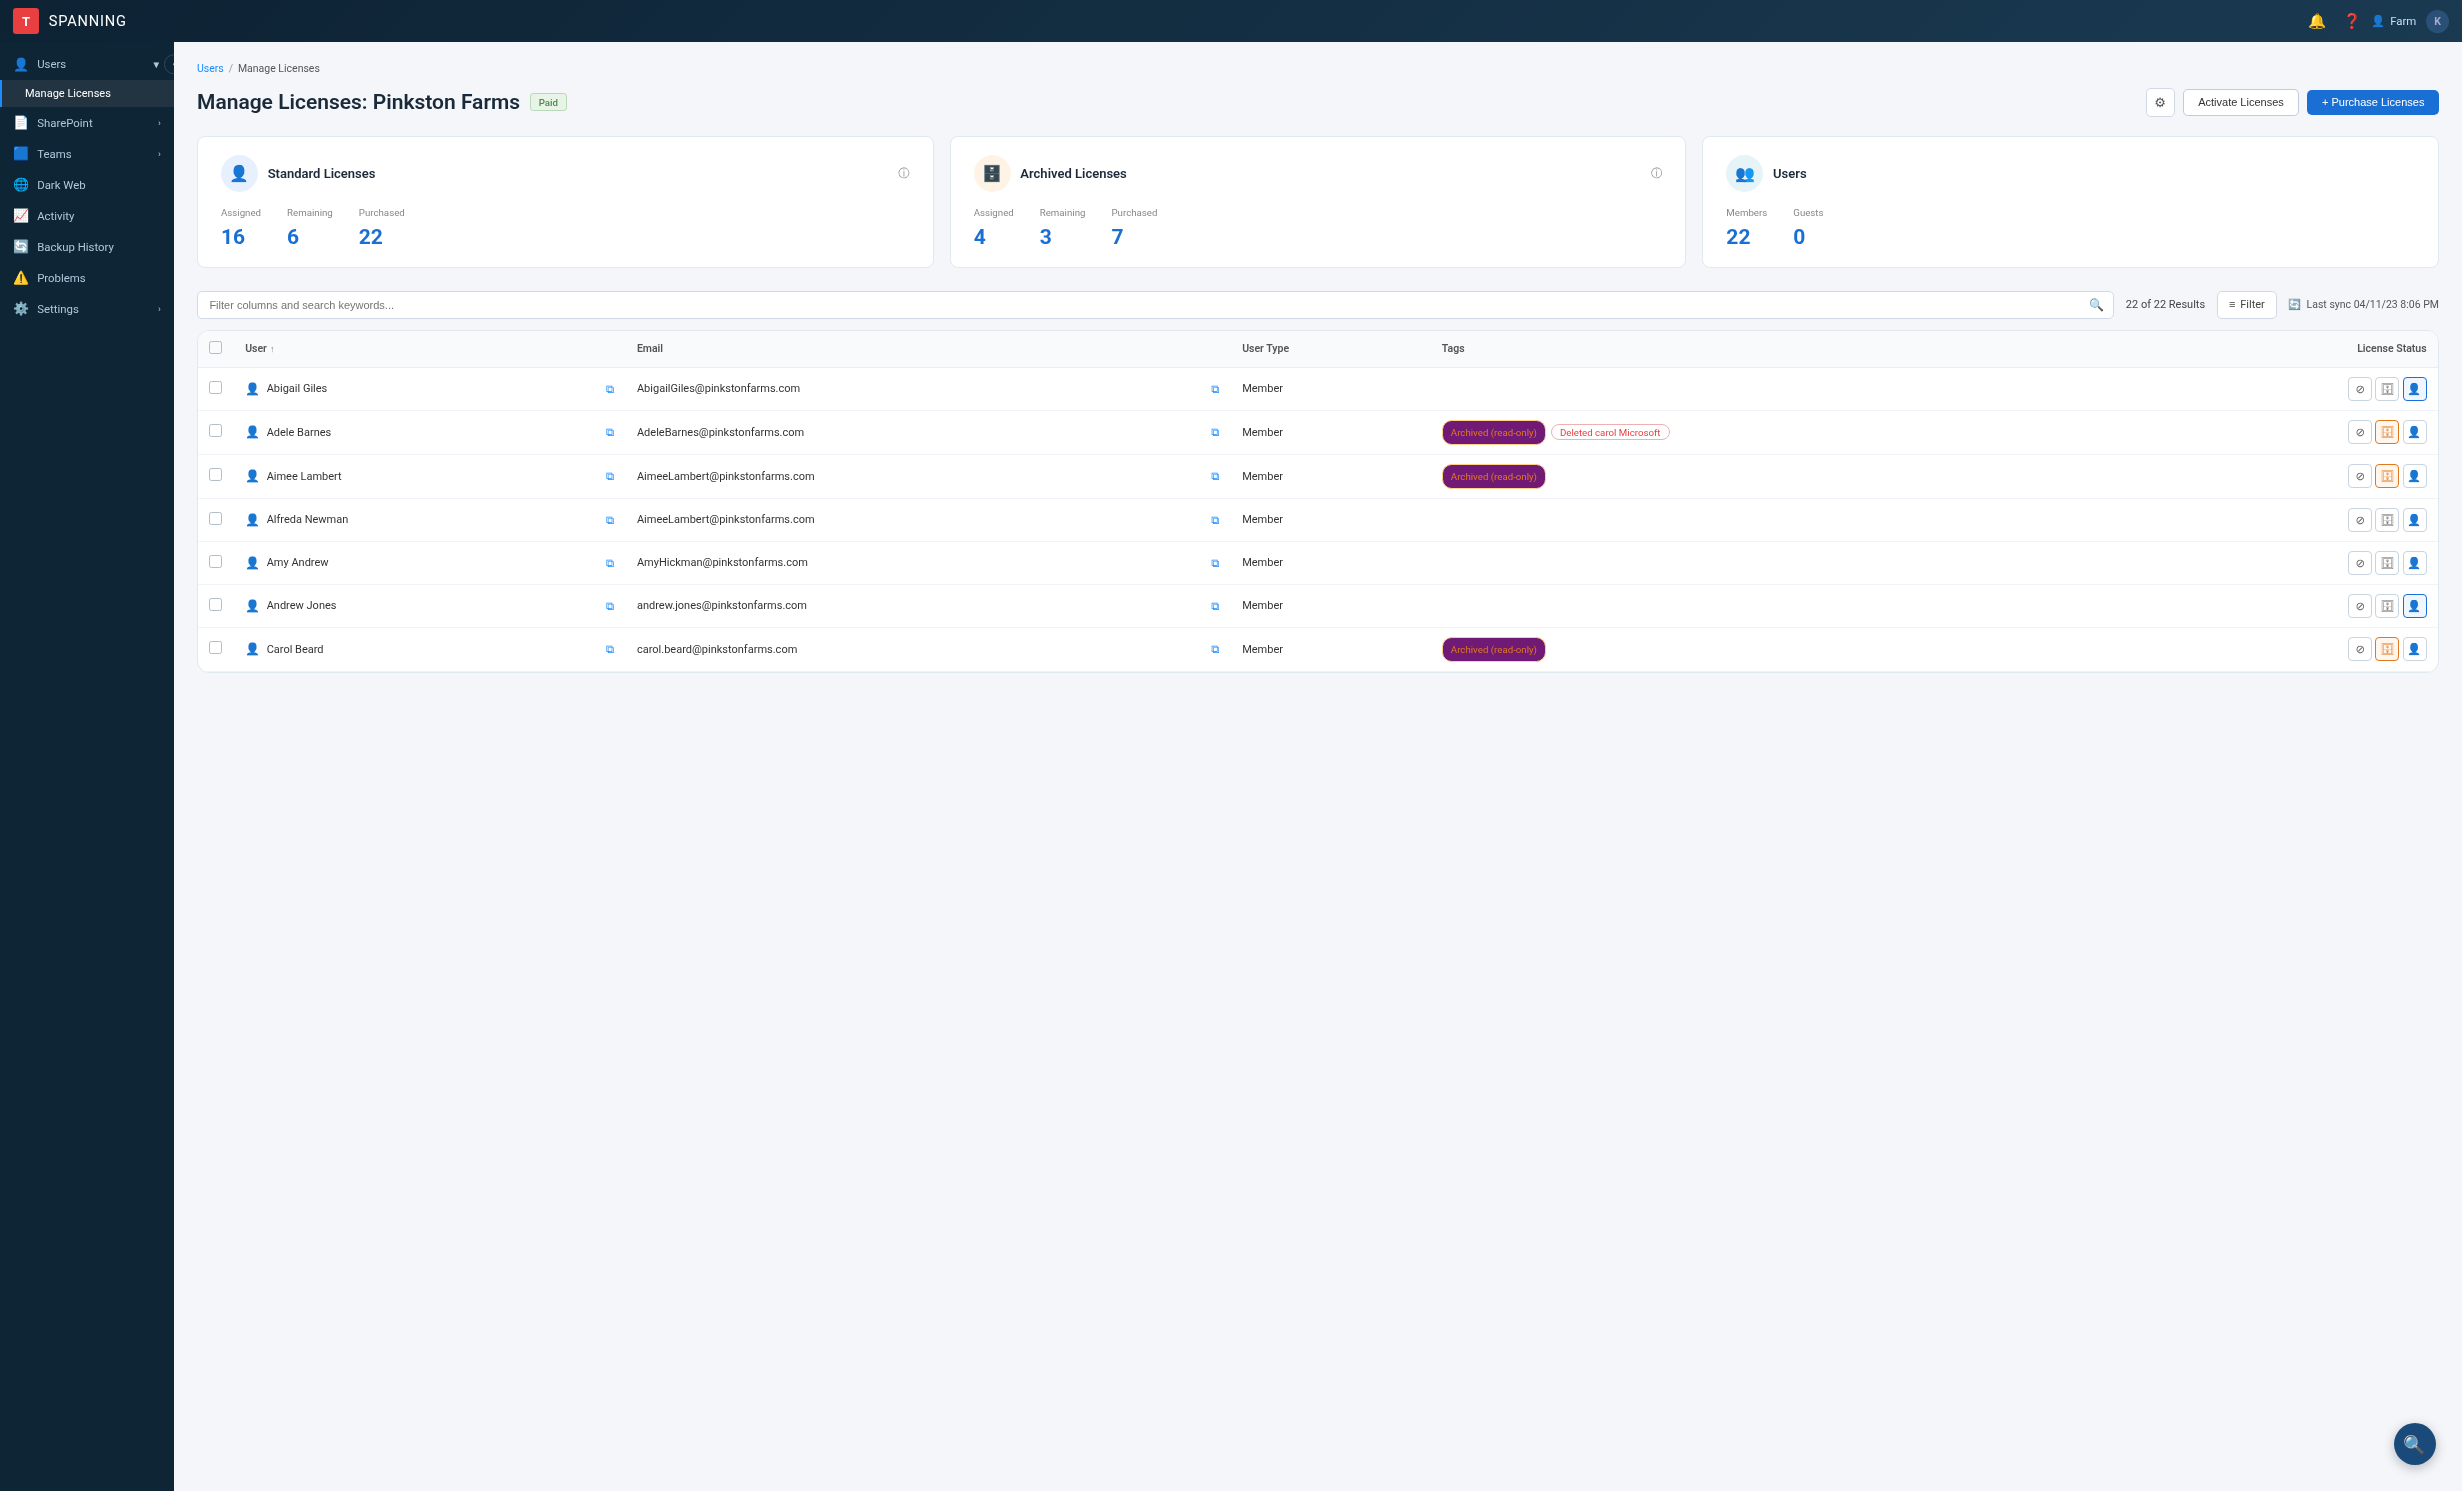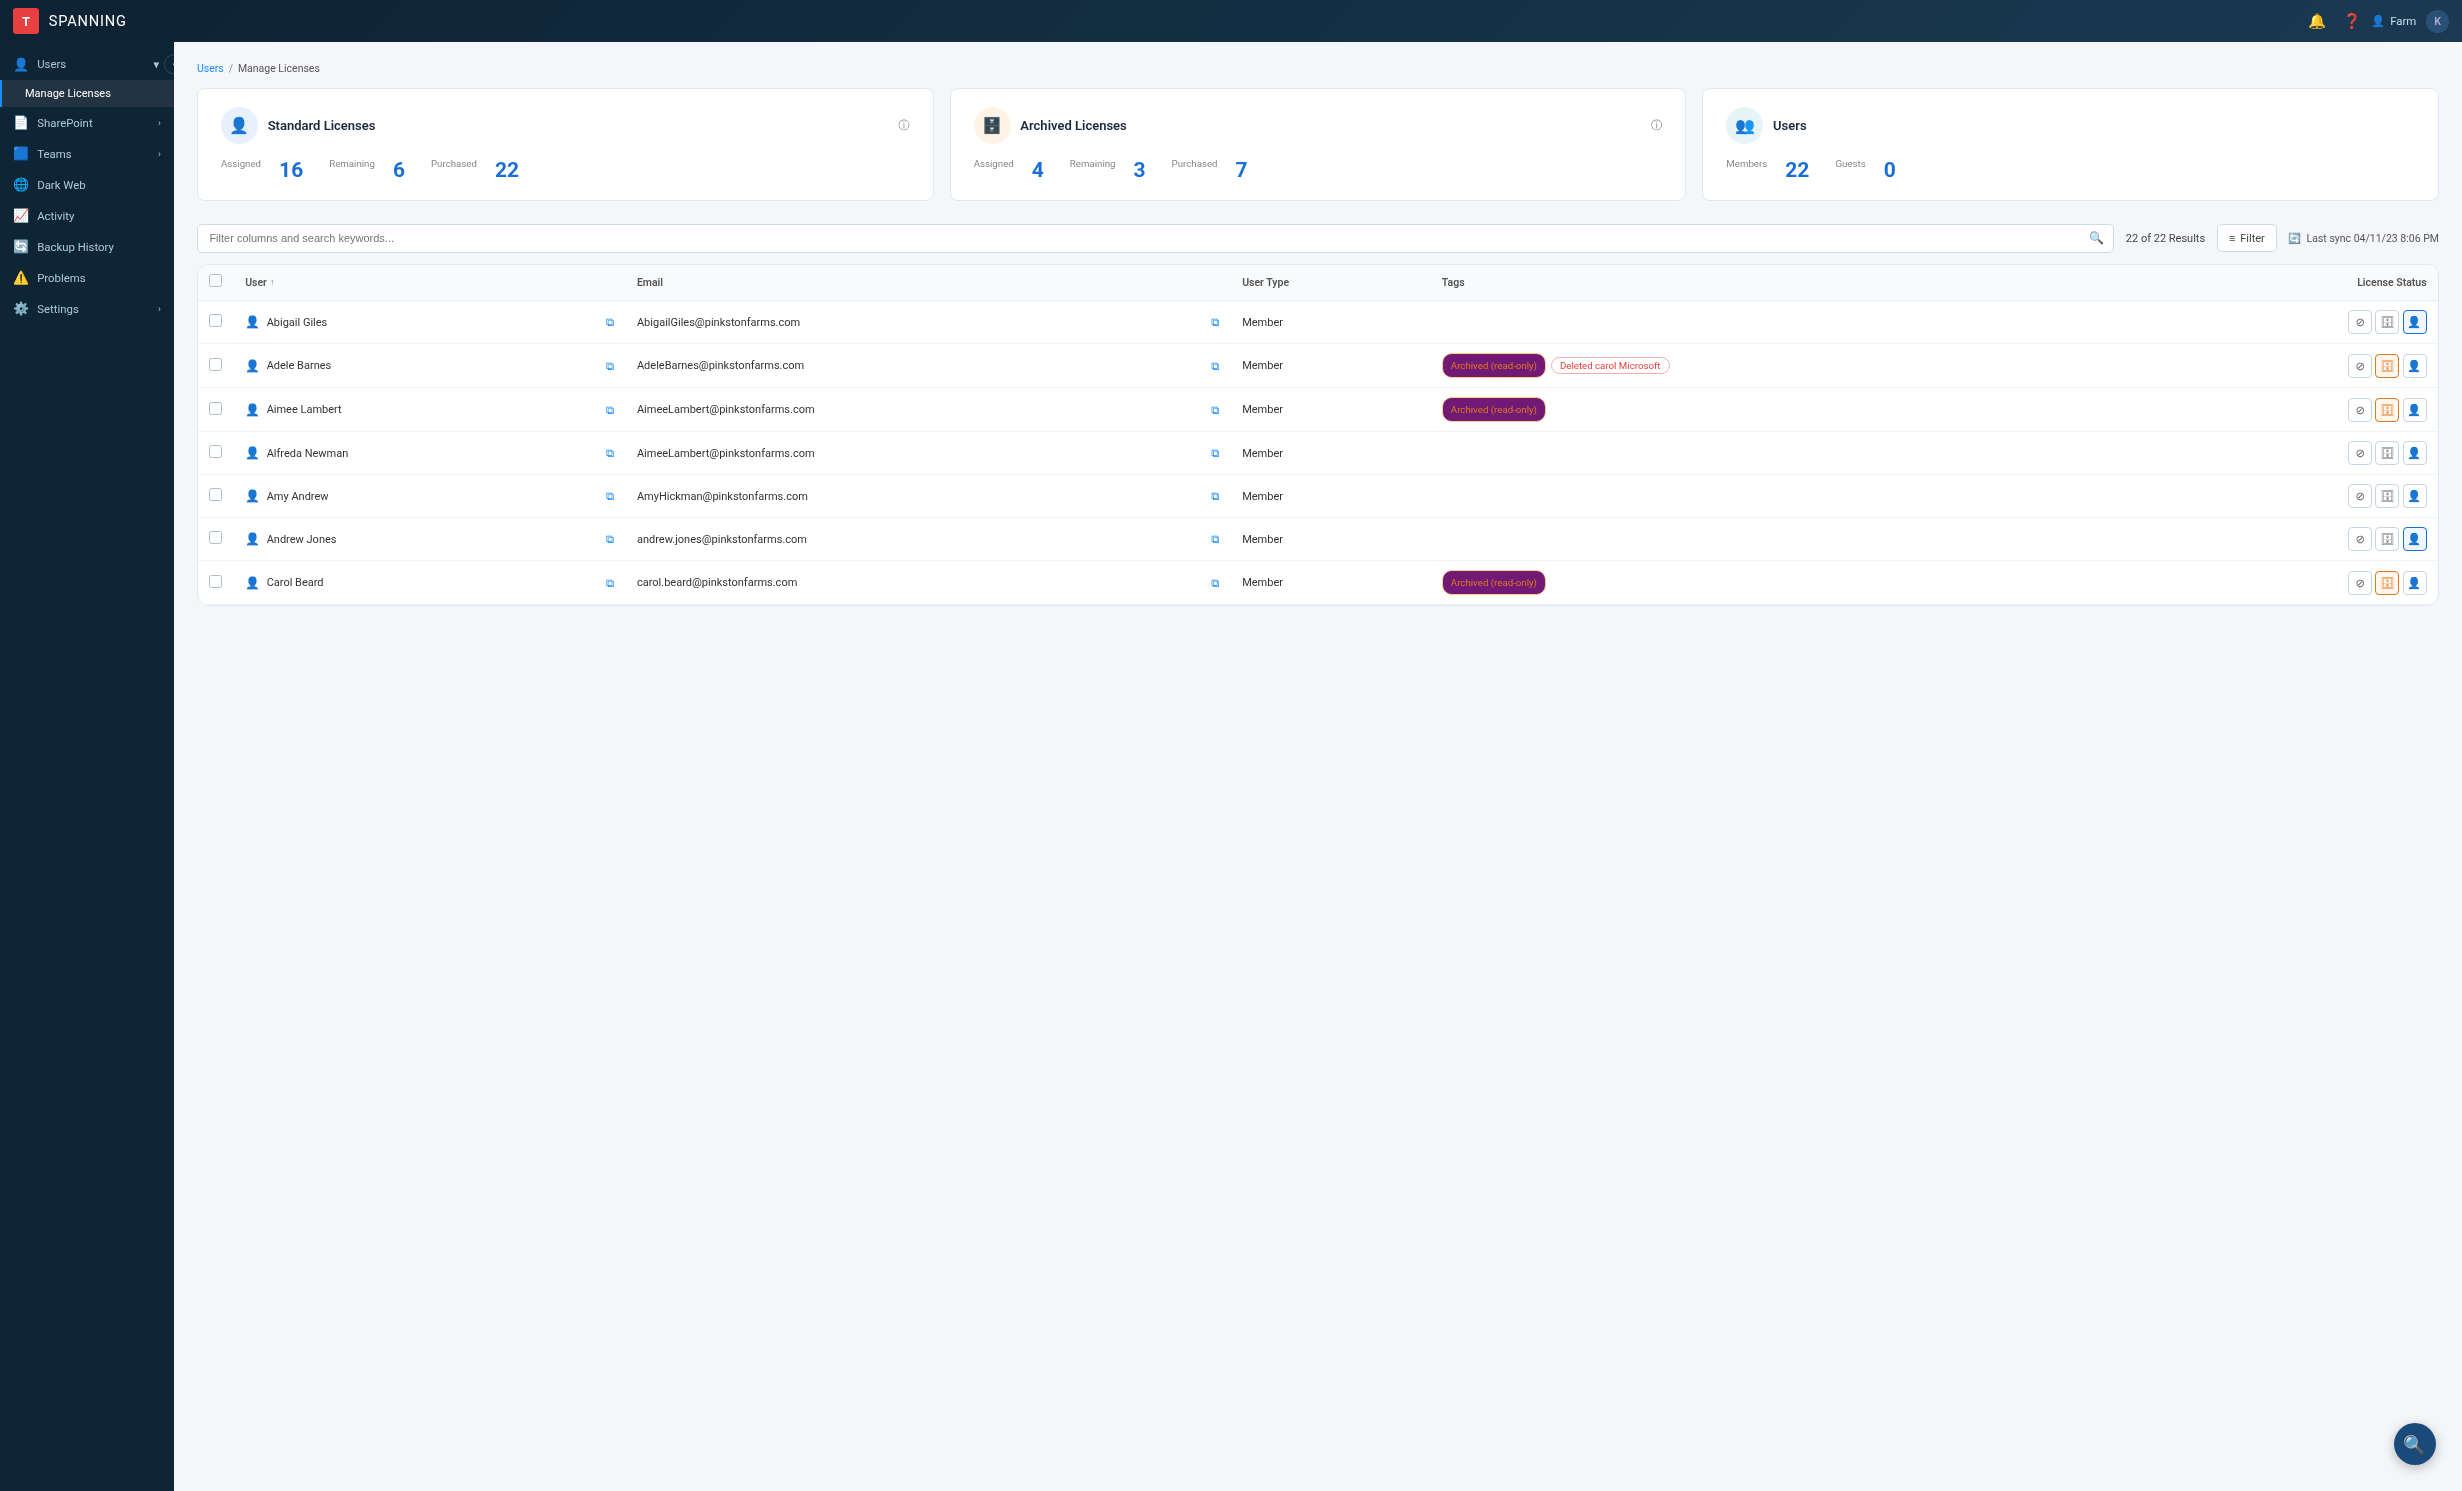--- a/index.html
+++ b/index.html
@@ -120,21 +120,21 @@
       border-radius: 50%;
       display: flex; align-items: center; justify-content: center;
       font-size: 16px;
     }
     .stat-icon-blue { background: #e6f0ff; color: #1a6fd4; }
     .stat-icon-orange { background: #fff3e6; color: #e07820; }
     .stat-icon-teal { background: #e6f4f8; color: #2a7a94; }
     .stat-card-title { font-size: 13px; font-weight: 600; color: #1a2a3a; }
     .stat-info-icon { margin-left: auto; color: #888; font-size: 11.4px; }
     .stat-numbers { display: flex; gap: 26px; }
-    .stat-col { display: flex; flex-direction: row; gap: 18px; }
+    .stat-col { display: flex; flex-direction: column; gap: 7px; }
     .stat-label { font-size: 9.7px; color: #888; }
     .stat-value { font-size: 21px; font-weight: 700; color: #1a6fd4; }
 
     
     .search-bar { display: flex; align-items: center; gap: 11.4px; margin-bottom: 11px; }
     .search-input-wrap { flex: 1; position: relative; }
     .search-input {
       width: 100%;
       border: 0.8px solid #d0dae6;
       border-radius: 4.9px;
@@ -256,20 +256,29 @@
   </aside>
 
   <main class="main">
 
     <div class="breadcrumb">
       <span class="breadcrumb-link">Users</span>
       <span class="breadcrumb-sep">/</span>
       <span class="breadcrumb-current">Manage Licenses</span>
     </div>
 
+    <div class="page-header">
+      <h1 class="page-title">Manage Licenses: Pinkston Farms</h1>
+      <span class="badge-paid">Paid</span>
+      <div class="header-actions">
+        <div class="btn-icon">⚙</div>
+        <button class="btn-outline">Activate Licenses</button>
+        <button class="btn-primary">+ Purchase Licenses</button>
+      </div>
+    </div>
 
     <div class="stat-cards">
 
       <div class="stat-card">
         <div class="stat-card-header">
           <div class="stat-icon stat-icon-blue">👤</div>
           <span class="stat-card-title">Standard Licenses</span>
           <span class="stat-info-icon">ⓘ</span>
         </div>
         <div class="stat-numbers">

